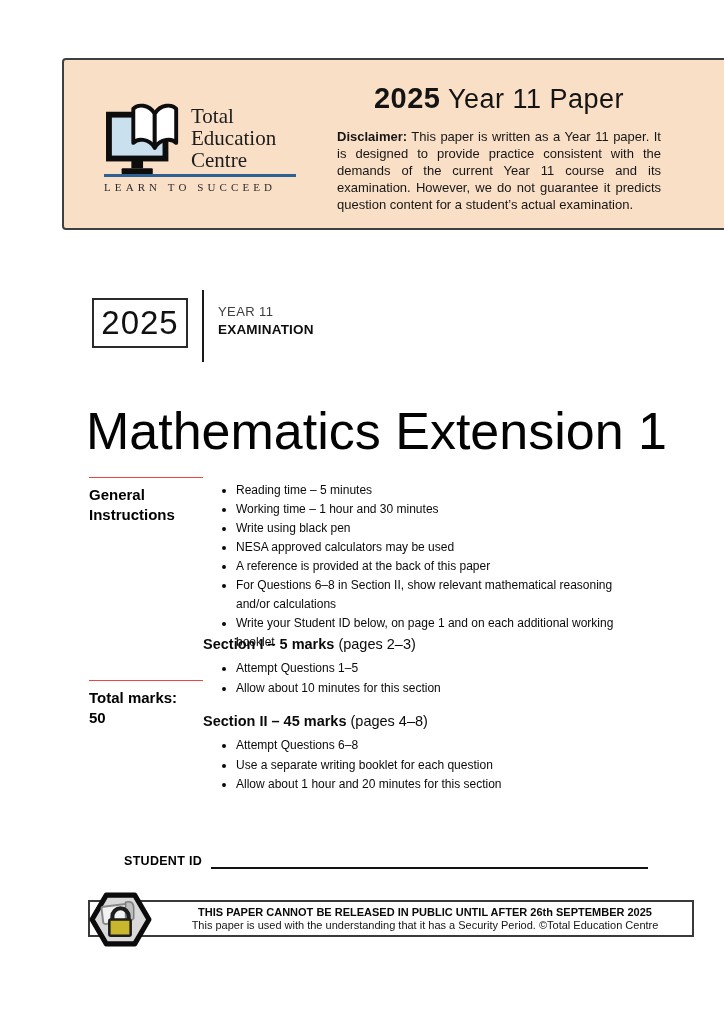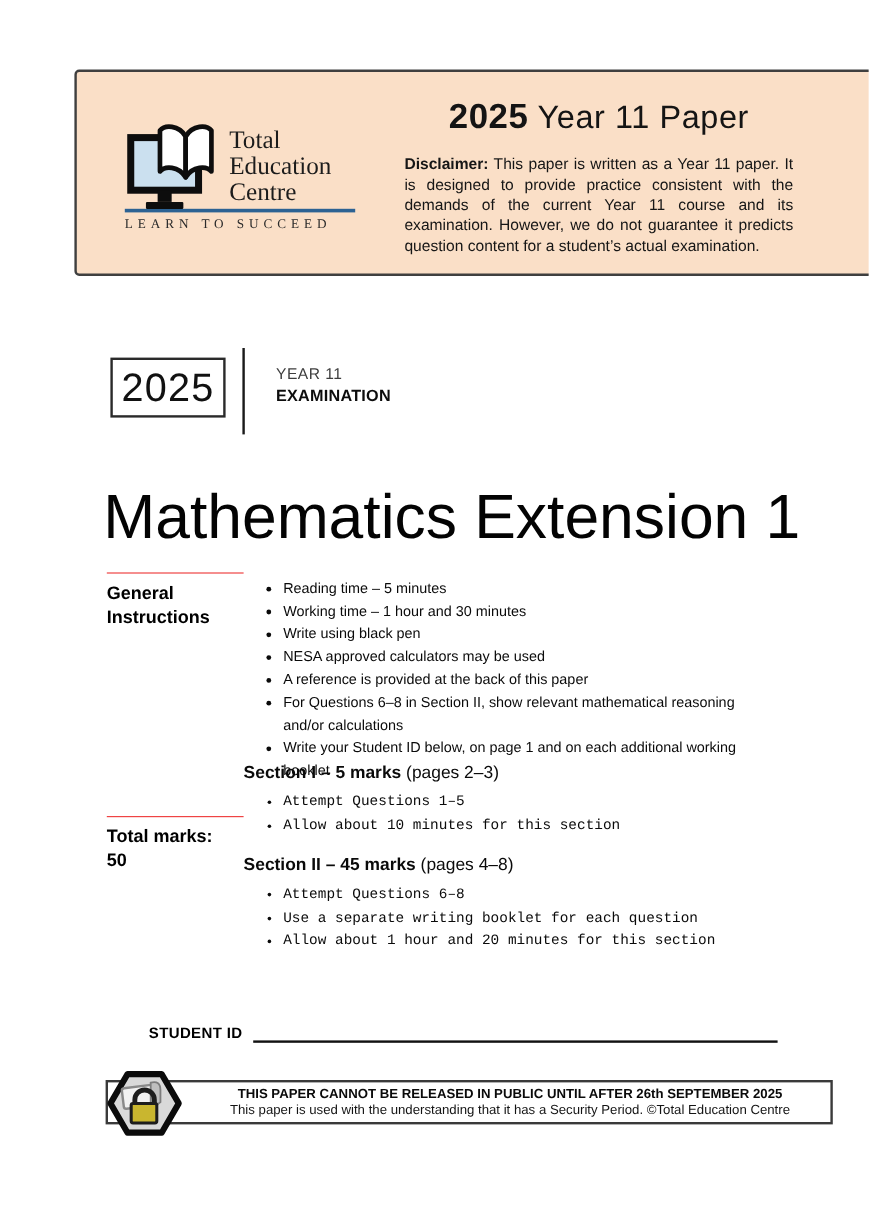--- a/index.html
+++ b/index.html
@@ -53,21 +53,21 @@
   .banner { position: absolute; left: 92px; top: 290px; width: 280px; height: 72px; }
   .year-box {
     position: absolute; left: 0; top: 8px;
     width: 96px; height: 50px;
     border: 2px solid #2a2a2a;
     display: flex; align-items: center; justify-content: center;
     font-size: 33px; color: #111; letter-spacing: 1px;
     background: #fff;
   }
   .banner-divider { position: absolute; left: 110px; top: 0; width: 2px; height: 72px; background: #1a1a1a; }
-  .banner-text { position: absolute; left: 138px; top: 14px; }
+  .banner-text { position: absolute; left: 126px; top: 14px; }
   .banner-line1 { font-size: 13px; color: #3d3d3d; letter-spacing: 0.4px; }
   .banner-line2 { font-size: 13.5px; font-weight: bold; color: #0d0d0d; margin-top: 3px; letter-spacing: 0.2px; }
 
   
   .main-title {
     position: absolute; left: 86px; top: 401px;
     font-size: 52px; font-weight: 400; color: #030303;
     letter-spacing: 0px; white-space: nowrap;
   }
 
@@ -82,21 +82,21 @@
   .tm-label { top: 680px; }
   .tm-value { margin-top: 0px; }
 
   .gi-list { position: absolute; left: 219px; top: 481px; width: 420px; }
   ul.blist { margin: 0; padding-left: 17px; list-style: disc; }
   ul.blist li { font-size: 12px; line-height: 19px; color: #0a0a0a; }
 
   .tm-content { position: absolute; left: 203px; top: 636px; width: 440px; }
   .section-head { font-size: 14.5px; color: #0a0a0a; }
   .section-head .sh-bold { font-weight: bold; }
-  .tm-content ul.blist { margin: 7px 0 0 16px; font-family: Liberation Mono, monospace; }
+  .tm-content ul.blist { margin: 7px 0 0 16px; }
   .tm-content ul.blist li { line-height: 19.5px; }
   .section-2 { margin-top: 15px; }
 
   
   .student-row {
     position: absolute; left: 124px; top: 853px; width: 524px;
     display: flex; align-items: flex-end;
   }
   .sid-label { font-size: 12.5px; font-weight: bold; letter-spacing: 0.3px; padding-bottom: 1px; }
   .sid-line { flex: 1; border-bottom: 2px solid #111; height: 16px; margin-left: 9px; }

